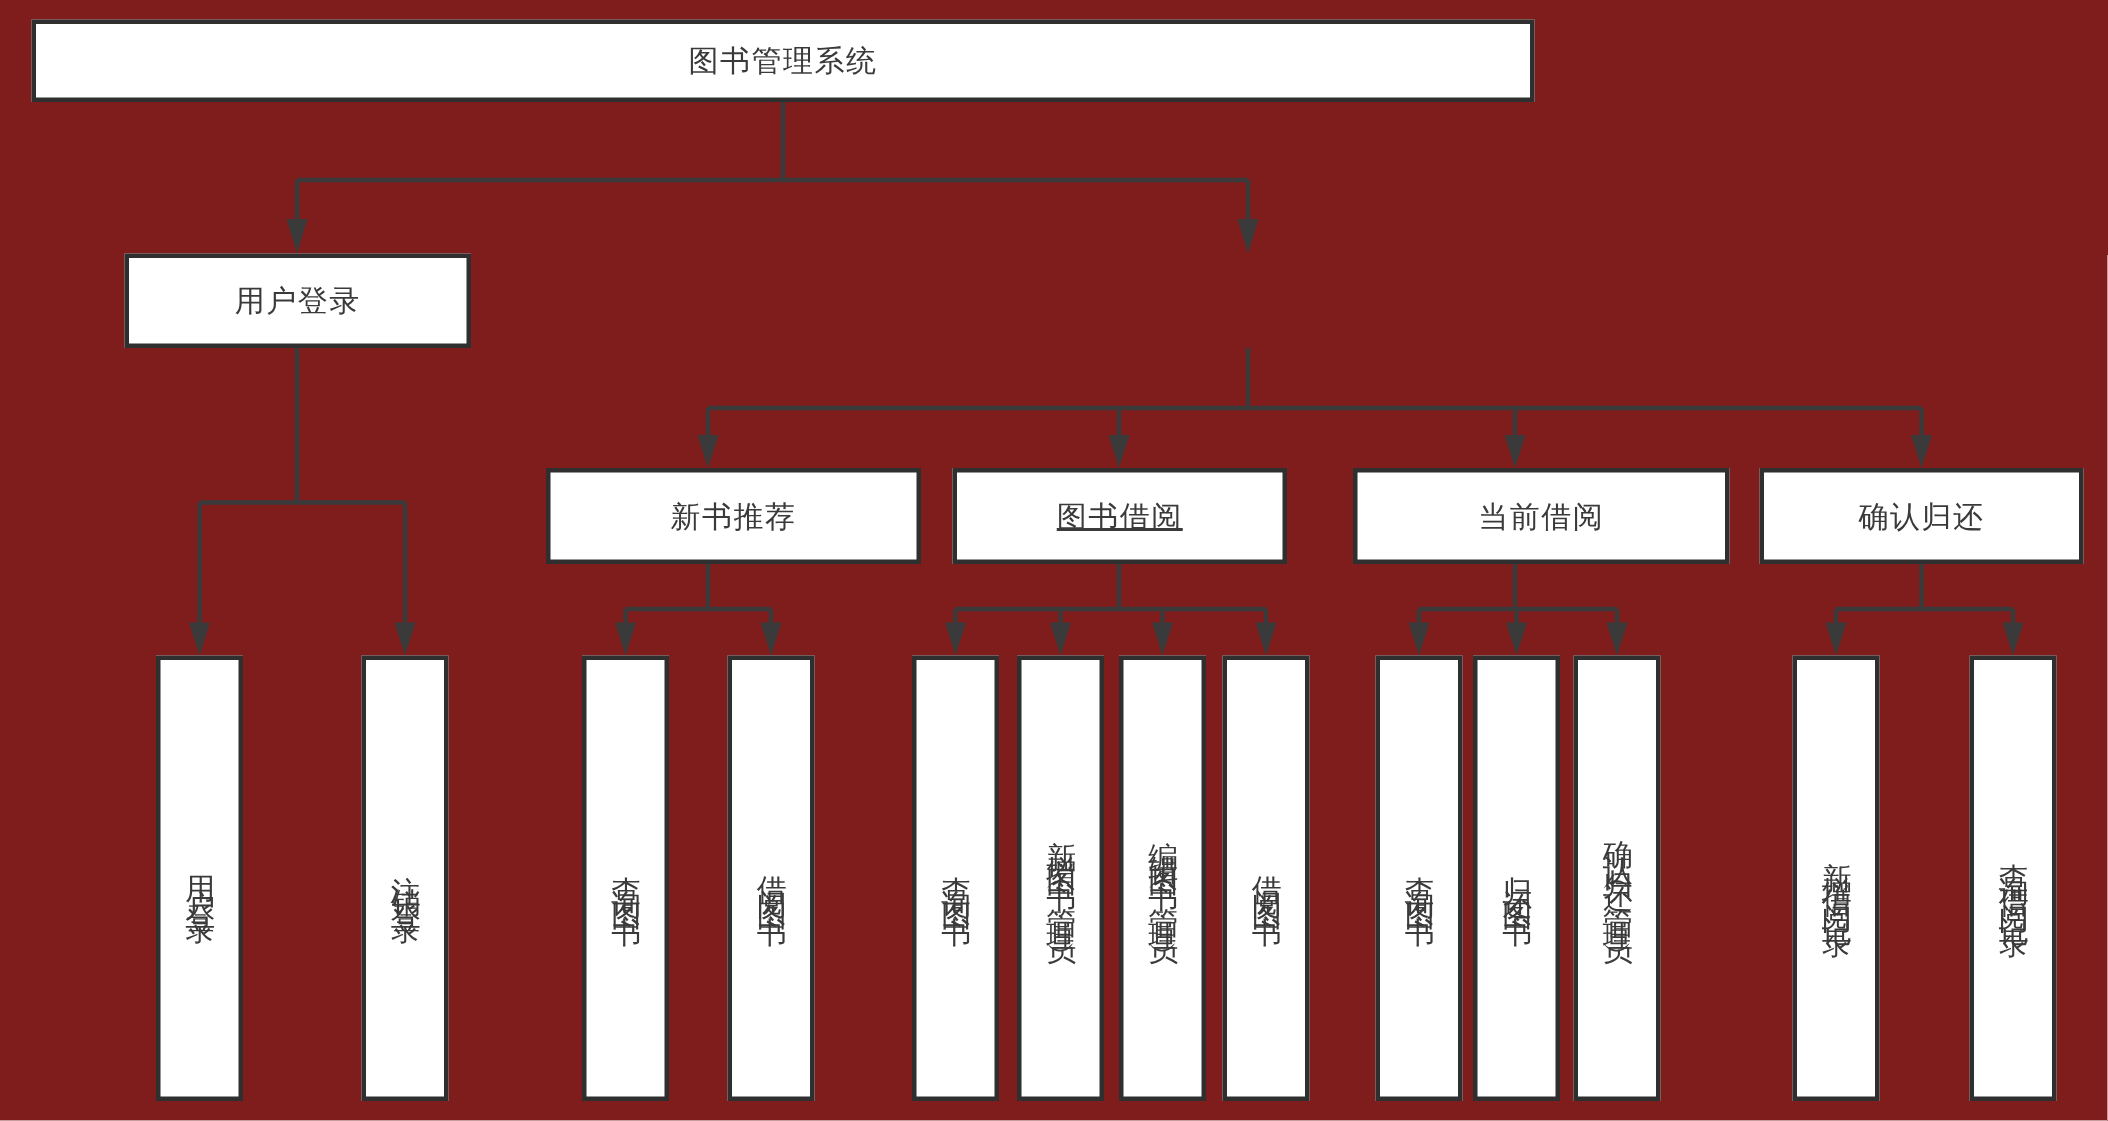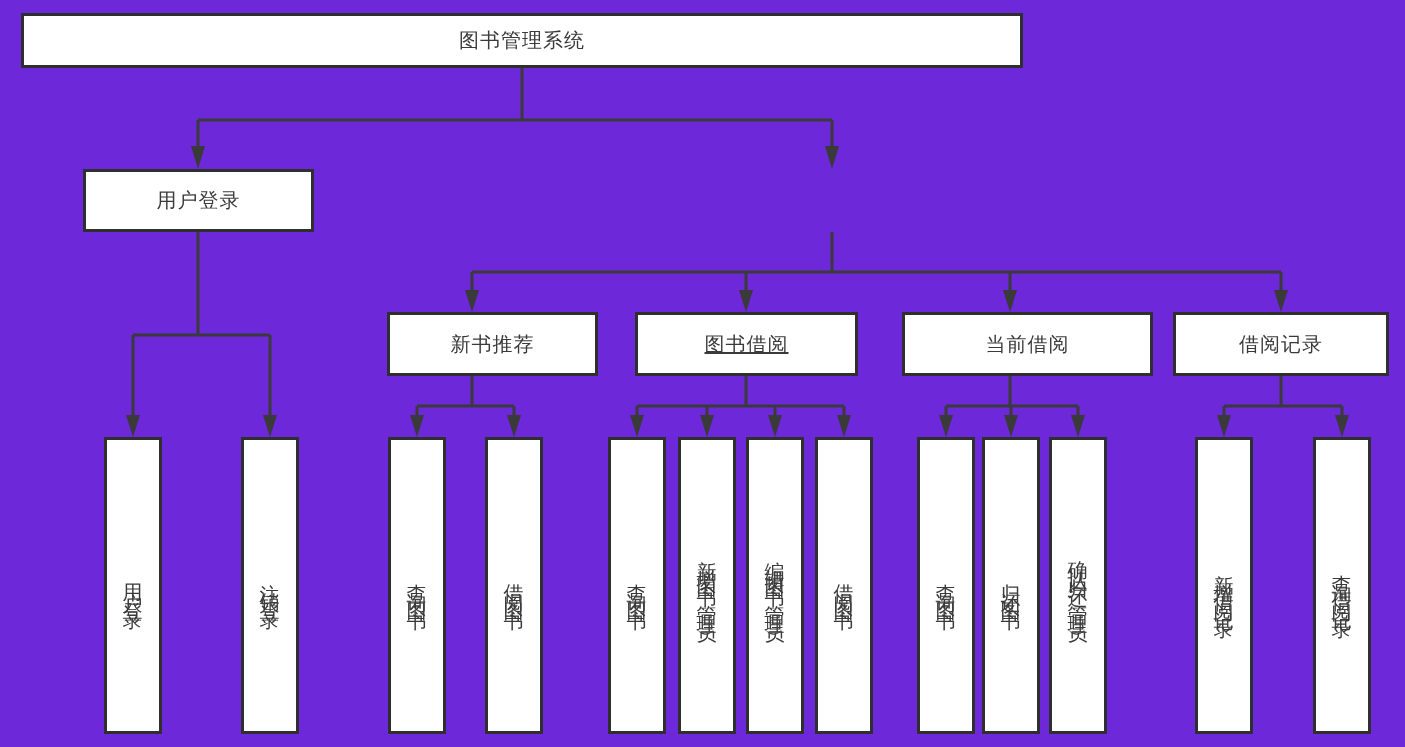--- a/index.html
+++ b/index.html
@@ -5,21 +5,21 @@
   html, body {
     margin: 0;
     padding: 0;
     background: #ffffff;
     font-family: "Liberation Sans", "DejaVu Sans", sans-serif;
   }
   #stage {
     position: relative;
     width: 1405px;
     height: 747px;
-    background: #6d28d9;
+    background: #7f1d1d;
     overflow: hidden;
   }
   #wires {
     position: absolute;
     left: 0; top: 0;
     width: 1405px; height: 747px;
     z-index: 1;
   }
   .node {
     position: absolute;
@@ -101,24 +101,24 @@
       <polygon points="1071,415 1085,415 1078,437"></polygon>
       <polygon points="1217,415 1231,415 1224,437"></polygon>
       <polygon points="1335,415 1349,415 1342,437"></polygon>
     </g>
   </svg>
 
   <div class="node h" style="left:21px; top:13px; width:1002px; height:55px;">图书管理系统</div>
 
   <div class="node h" style="left:83px; top:169px; width:231px; height:63px;">用户登录</div>
 
-  <div class="node h" style="left:364px; top:312px; width:211px; height:64px;margin-left:23px;">新书推荐</div>
+  <div class="node h" style="left:364px; top:312px; width:250px; height:64px;">新书推荐</div>
   <div class="node h" style="left:635px; top:312px; width:223px; height:64px;text-decoration:underline;">图书借阅</div>
   <div class="node h" style="left:902px; top:312px; width:251px; height:64px;">当前借阅</div>
-  <div class="node h" style="left:1173px; top:312px; width:216px; height:64px;">借阅记录</div>
+  <div class="node h" style="left:1173px; top:312px; width:216px; height:64px;">确认归还</div>
 
   <div class="node v" style="left:104px; top:437px; width:58px; height:297px;">用户登录</div>
   <div class="node v" style="left:241px; top:437px; width:58px; height:297px;">注销登录</div>
 
   <div class="node v" style="left:388px; top:437px; width:58px; height:297px;">查询图书</div>
   <div class="node v" style="left:485px; top:437px; width:58px; height:297px;">借阅图书</div>
 
   <div class="node v" style="left:608px; top:437px; width:58px; height:297px;">查询图书</div>
   <div class="node v" style="left:678px; top:437px; width:58px; height:297px;">新增图书（管理员）</div>
   <div class="node v" style="left:746px; top:437px; width:58px; height:297px;">编辑图书（管理员）</div>

